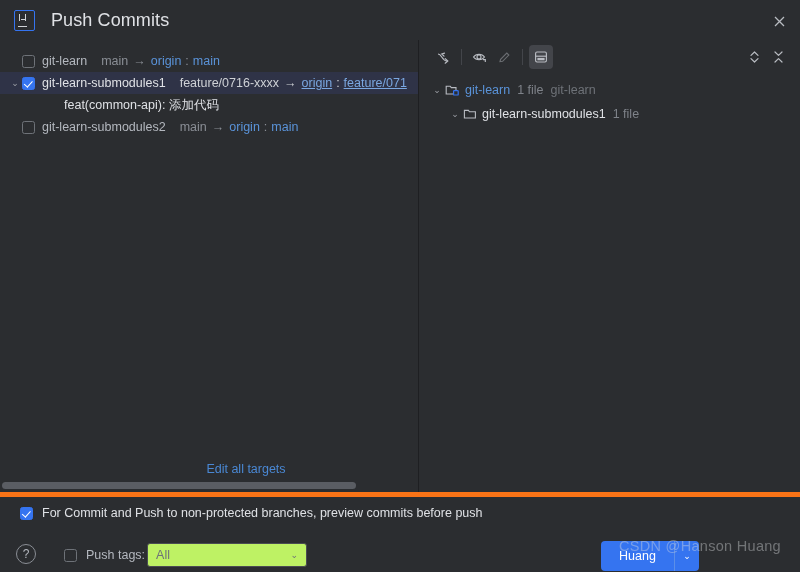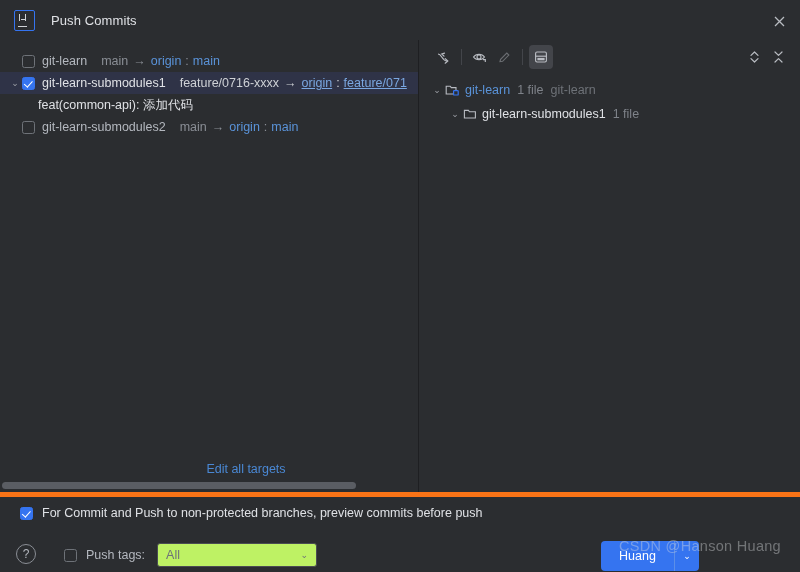--- a/index.html
+++ b/index.html
@@ -57,21 +57,21 @@
     background: #cfd2d6;
   }
   #app-icon .ij-base {
     position: absolute;
     left: 3px; bottom: 2.4px;
     width: 9px; height: 1.6px;
     background: #cfd2d6;
   }
   #dialog-title {
     margin-left: 16px;
-    font-size: 13px;
+    font-size: 18px;
     color: #dfe1e5;
     letter-spacing: .1px;
   }
   #close-button {
     position: absolute;
     right: 8px; top: 8px;
     width: 26px; height: 26px;
     display: flex; align-items: center; justify-content: center;
     cursor: pointer;
     border-radius: 3px;
@@ -183,21 +183,21 @@
   }
   .push-row.selected .remote-name,
   .push-row.selected .remote-branch {
     color: #7aa7e0;
     text-decoration: underline;
   }
   .commit-row {
     height: 22px;
     display: flex;
     align-items: center;
-    padding-left: 38px;
+    padding-left: 64px;
     color: #dfe1e5;
     box-sizing: border-box;
     white-space: nowrap;
     cursor: default;
   }
 
   
   #edit-targets-bar {
     position: absolute;
     left: 0; bottom: 13px;
@@ -313,21 +313,21 @@
     cursor: pointer;
     box-sizing: border-box;
   }
   #push-tags-group {
     position: absolute;
     left: 64px; top: 4px;
     display: flex;
     align-items: center;
   }
   #push-tags-group .cbx { margin-right: 9px; }
-  #push-tags-label { color: #b4b8bf; margin-right: 12px; cursor: default; }
+  #push-tags-label { color: #b4b8bf; margin-right: 2px; cursor: default; }
   #push-tags-select {
     width: 160px; height: 24px;
     border: 1px solid #4a4d52;
     border-radius: 3px;
     background: #bef264;
     display: flex;
     align-items: center;
     padding: 0 8px;
     box-sizing: border-box;
     cursor: default;

